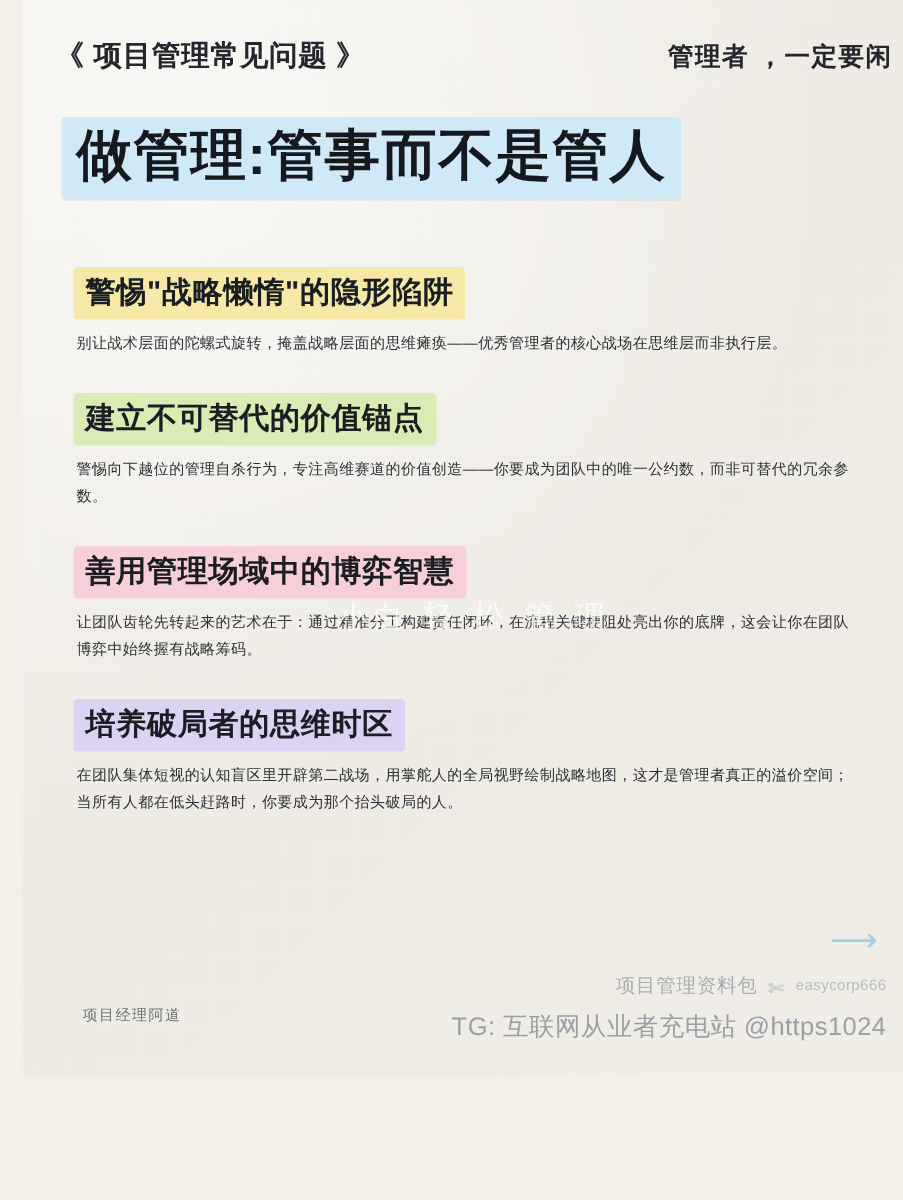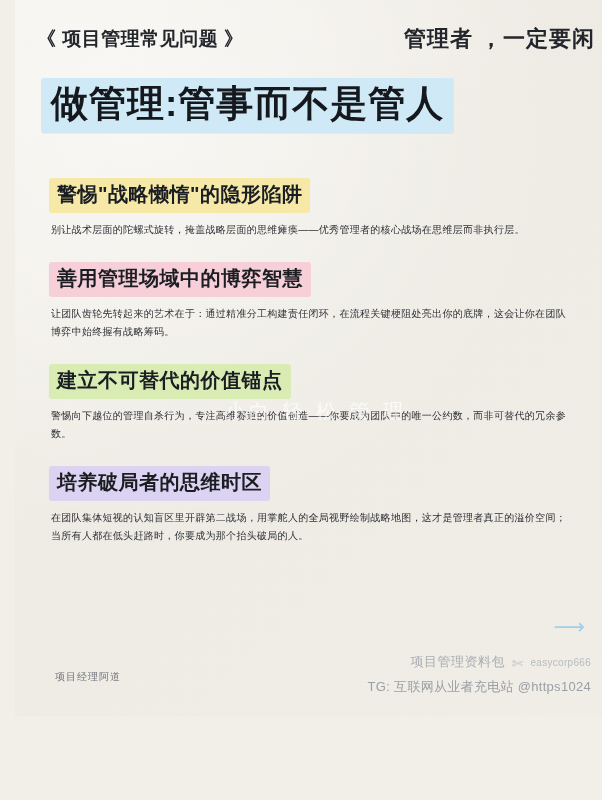--- a/index.html
+++ b/index.html
@@ -44,21 +44,21 @@
     justify-content: space-between;
   }
   .header-left {
     font-size: 19px;
     color: #23262b;
     font-weight: 700;
     letter-spacing: 0.5px;
     white-space: nowrap;
   }
   .header-right {
-    font-size: 22px;
+    font-size: 17px;
     color: #23262b;
     font-weight: 700;
     letter-spacing: 1px;
     white-space: nowrap;
   }
 
   .title-wrap {
     position: absolute;
     top: 78px;
     left: 26px;
@@ -145,21 +145,21 @@
     align-items: center;
     justify-content: flex-end;
     gap: 7px;
   }
   .fr-brand {
     color: #b6bbbf;
     font-size: 10px;
     letter-spacing: 0.3px;
   }
   .fr-line2 {
-    font-size: 13px;
+    font-size: 17px;
     color: #9aa0a5;
     letter-spacing: 0.3px;
   }
   .arrow-icon {
     position: absolute;
     right: 32px;
     bottom: 78px;
     color: #9fd2ea;
     font-size: 22px;
     line-height: 1;
@@ -185,28 +185,28 @@
     <span class="title">做管理:管事而不是管人</span>
   </div>
 
   <div class="sections">
 
     <div class="section sec-0">
       <div class="sec-head">警惕"战略懒惰"的隐形陷阱</div>
       <div class="sec-body">别让战术层面的陀螺式旋转，掩盖战略层面的思维瘫痪——优秀管理者的核心战场在思维层而非执行层。</div>
     </div>
 
+    <div class="section sec-2">
+      <div class="sec-head">建立不可替代的价值锚点</div>
+      <div class="sec-body">警惕向下越位的管理自杀行为，专注高维赛道的价值创造——你要成为团队中的唯一公约数，而非可替代的冗余参数。</div>
+    </div>
+
     <div class="section sec-1">
       <div class="sec-head">善用管理场域中的博弈智慧</div>
       <div class="sec-body">让团队齿轮先转起来的艺术在于：通过精准分工构建责任闭环，在流程关键梗阻处亮出你的底牌，这会让你在团队博弈中始终握有战略筹码。</div>
-    </div>
-
-    <div class="section sec-2">
-      <div class="sec-head">建立不可替代的价值锚点</div>
-      <div class="sec-body">警惕向下越位的管理自杀行为，专注高维赛道的价值创造——你要成为团队中的唯一公约数，而非可替代的冗余参数。</div>
     </div>
 
     <div class="section sec-3">
       <div class="sec-head">培养破局者的思维时区</div>
       <div class="sec-body">在团队集体短视的认知盲区里开辟第二战场，用掌舵人的全局视野绘制战略地图，这才是管理者真正的溢价空间；当所有人都在低头赶路时，你要成为那个抬头破局的人。</div>
     </div>
 
   </div>
 
   <div class="watermark-center">小白 轻 松 管 理</div>

